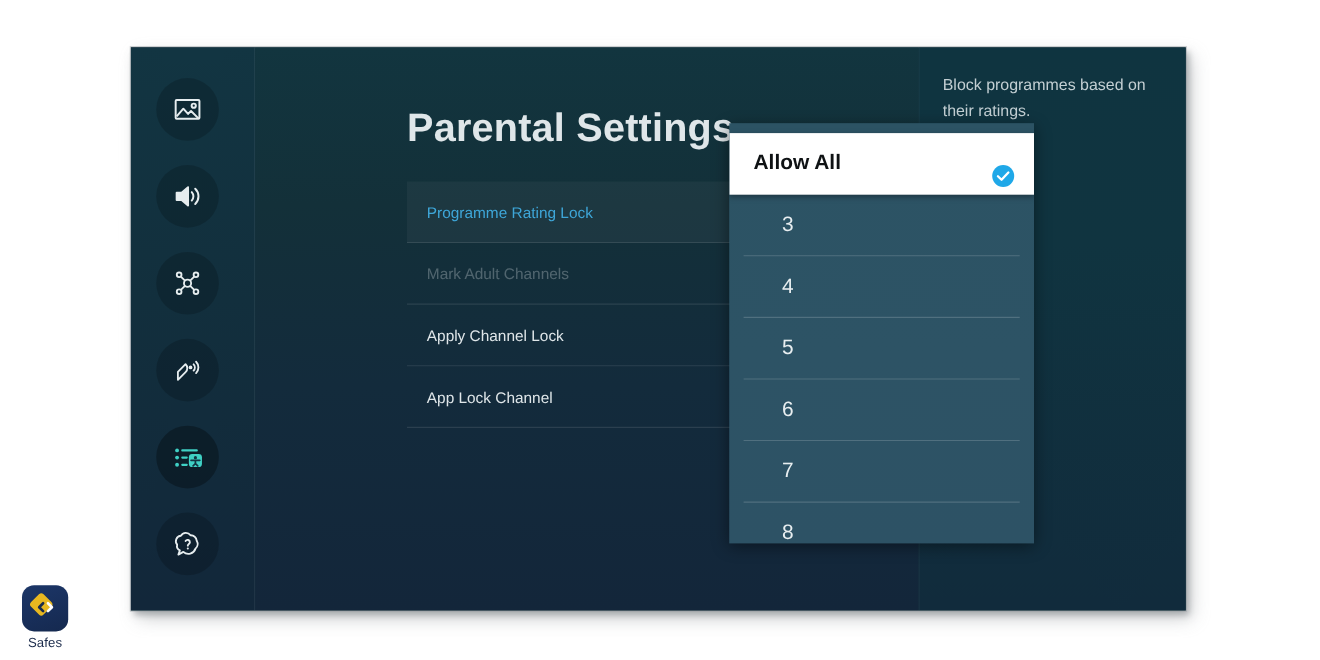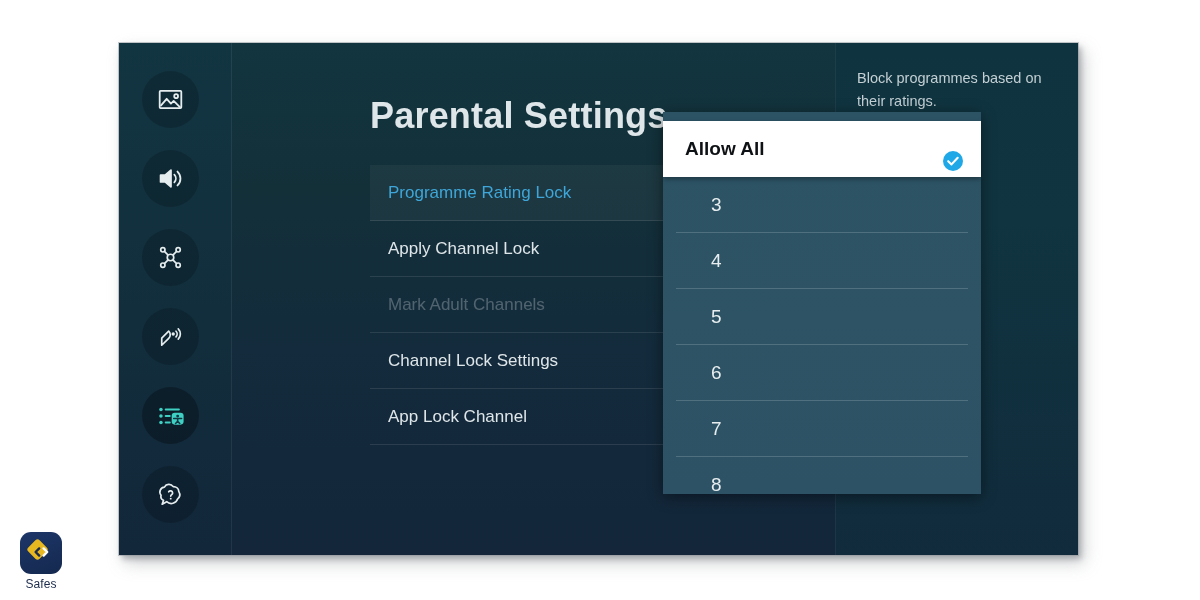--- a/index.html
+++ b/index.html
@@ -77,41 +77,41 @@
   }
   #menu-list {
     position: absolute;
     left: 138px;
     top: 122px;
     width: 465px;
   }
   .menu-row {
     height: 56px;
     line-height: 56px;
-    font-size: 17px;
+    font-size: 14px;
     padding-left: 18px;
     box-sizing: border-box;
     color: #dfe6e9;
     border-bottom: 1px solid rgba(255,255,255,0.10);
     white-space: nowrap;
   }
   .menu-row.selected {
     color: #3ea6d8;
     background: rgba(255,255,255,0.045);
   }
   .menu-row.disabled {
     color: rgba(223,230,233,0.30);
   }
 
   
   #dropdown {
     position: absolute;
     left: 431px;
     top: 69px;
-    width: 318px;
+    width: 277px;
     height: 382px;
     background: linear-gradient(180deg, #2c5364 0%, #2d5365 55%, #2d5265 100%);
     box-shadow: 0 3px 14px rgba(0,0,0,0.45);
     overflow: hidden;
     z-index: 5;
     box-sizing: border-box;
     padding: 9px 0 0 0;
   }
   .dd-row {
     height: 56px;
@@ -271,28 +271,25 @@
   </div>
 
   <div id="settings-panel">
 
     <div id="page-title">Parental Settings</div>
 
     <div id="menu-list">
       <div class="menu-row selected">
         <span>Programme Rating Lock</span>
       </div>
+      <div class="menu-row disabled">
+        <span>Mark Adult Channels</span>
+      </div>
       <div class="menu-row">
         <span>Apply Channel Lock</span>
-      </div>
-      <div class="menu-row disabled">
-        <span>Mark Adult Channels</span>
-      </div>
-      <div class="menu-row">
-        <span>Channel Lock Settings</span>
       </div>
       <div class="menu-row">
         <span>App Lock Channel</span>
       </div>
     </div>
 
     <div id="dropdown">
 
       <div class="dd-row selected">
         <span class="dd-label">Allow All</span>

